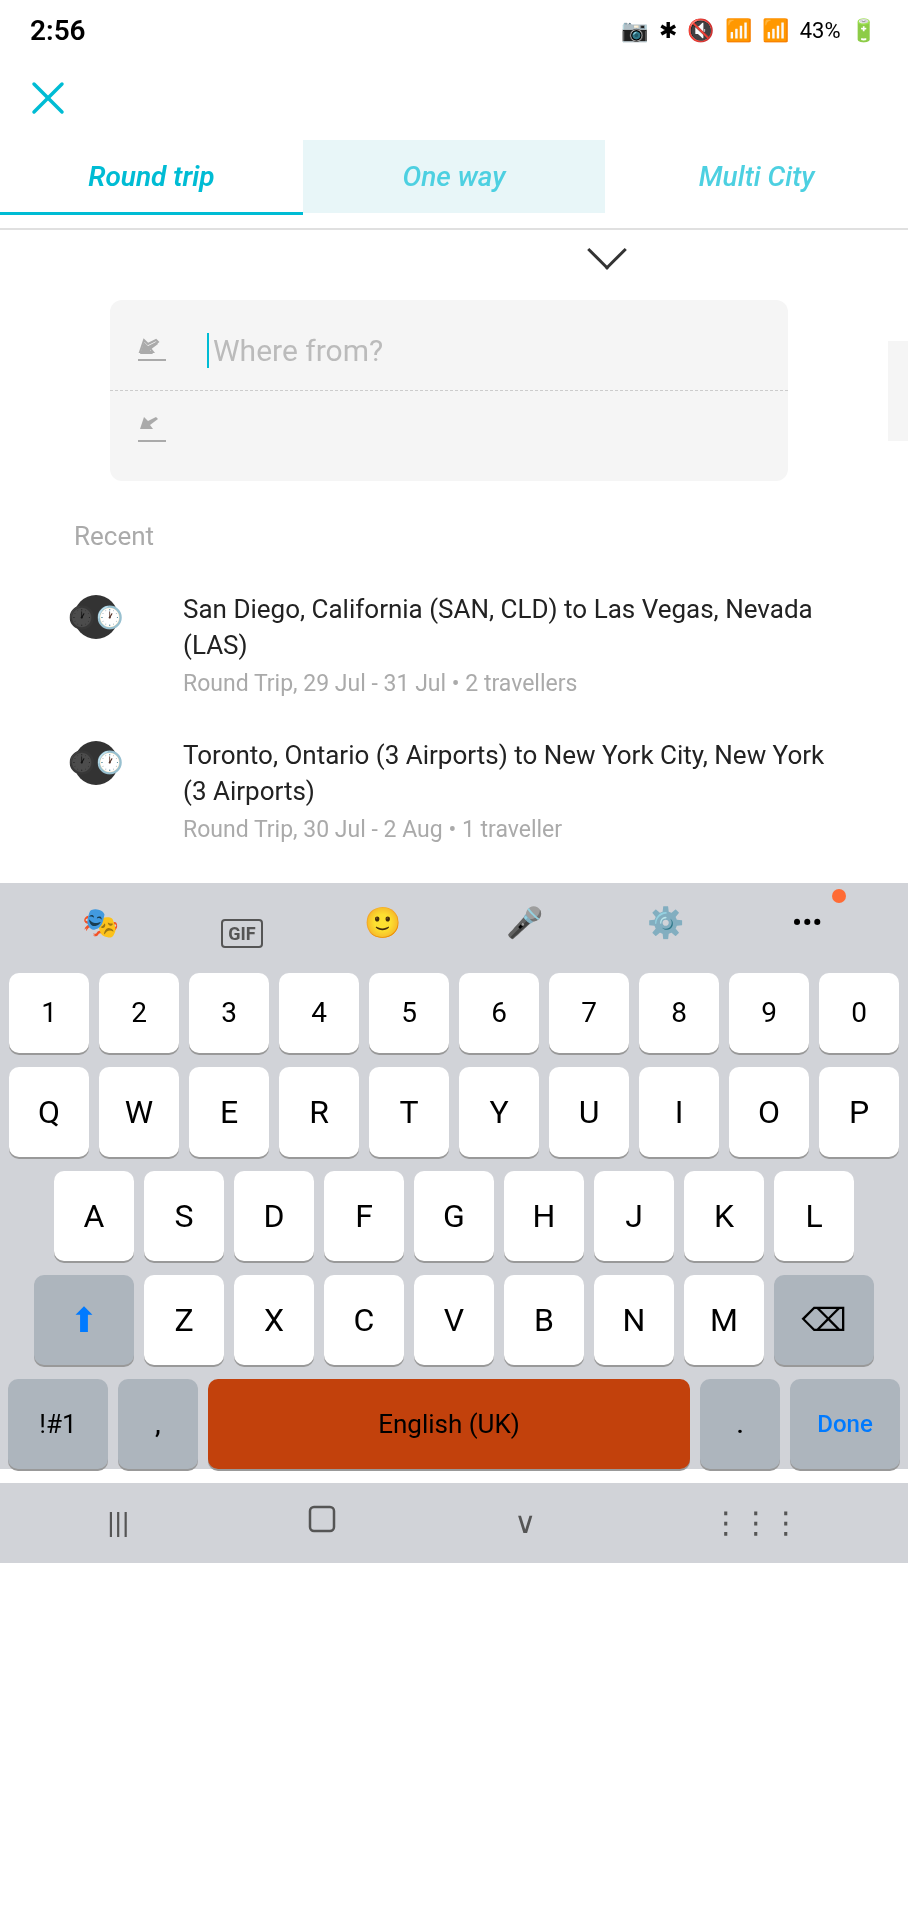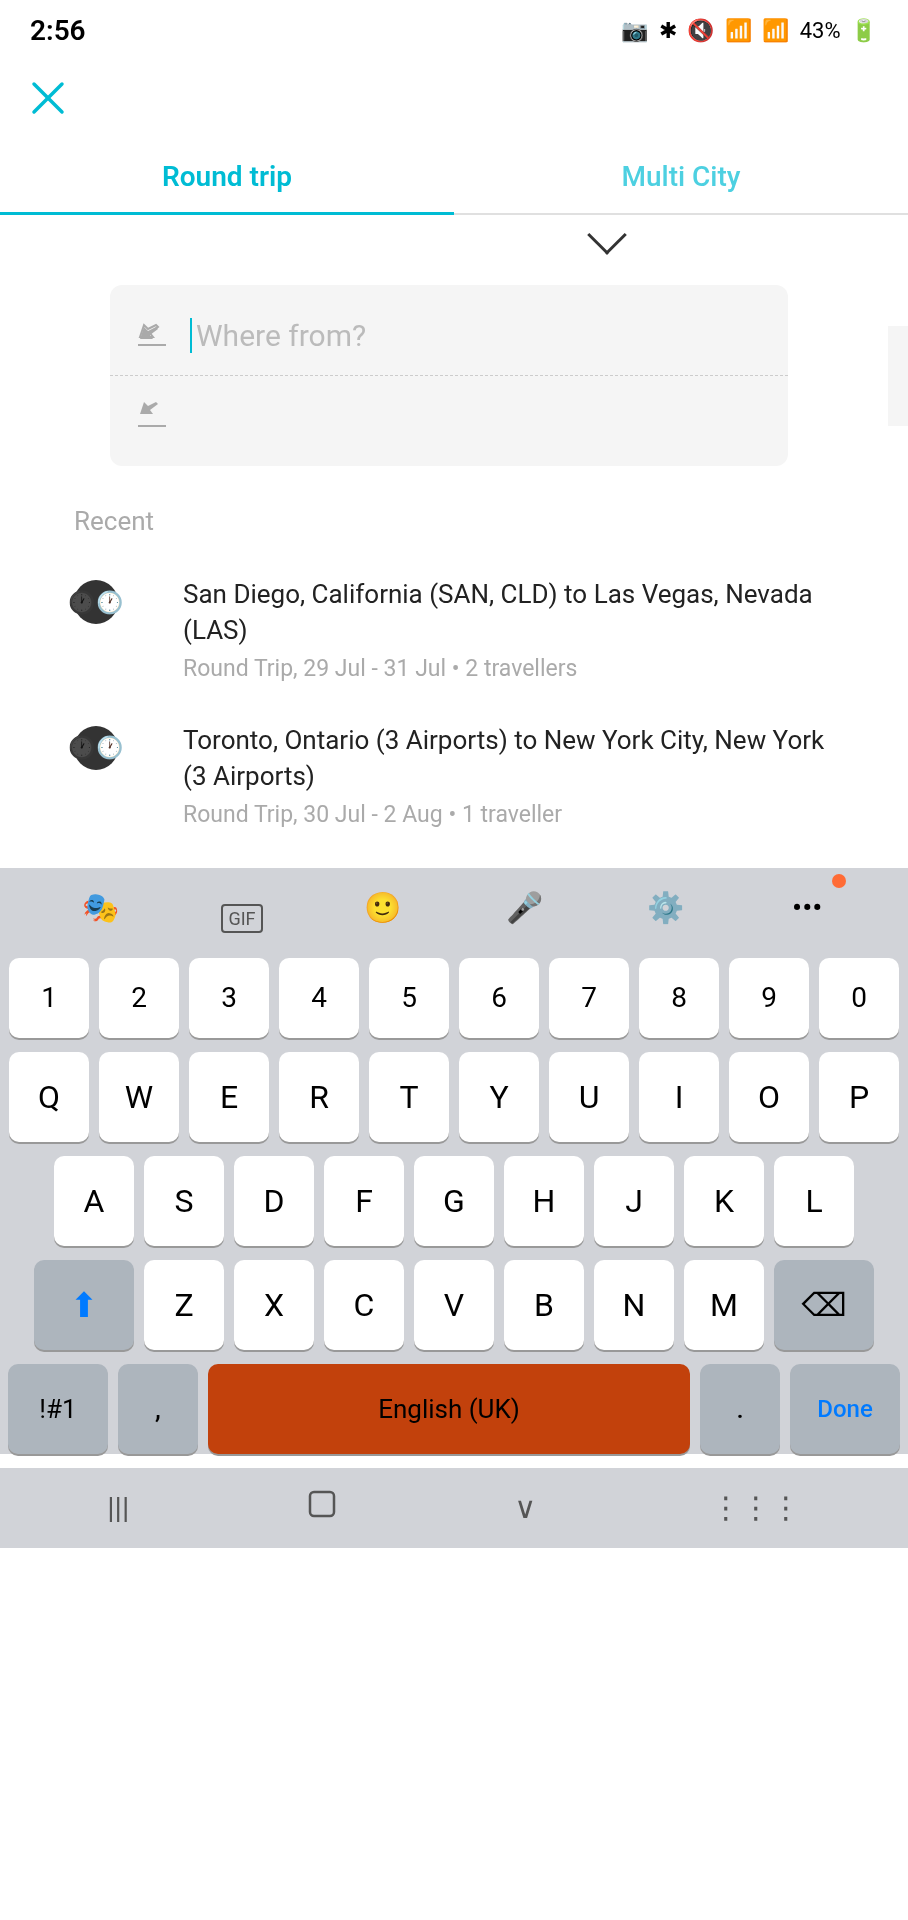--- a/index.html
+++ b/index.html
@@ -42,23 +42,24 @@
       padding: 20px 30px 10px 30px;
     }
     .close-btn svg {
       width: 36px;
       height: 36px;
     }
 
     
     .tabs {
       display: flex;
-      padding: 10px 0 0 0;
+      padding: 10px 0 15px 0;
       border-bottom: 2px solid #e0e0e0;
       position: relative;
+      font-style: italic;
     }
     .tab {
       flex: 1;
       text-align: center;
       padding: 20px 0 20px 0;
       font-size: 28px;
       font-weight: 500;
       color: #4DD0E1;
       cursor: pointer;
       position: relative;
@@ -87,20 +88,21 @@
       width: calc(100% - 160px);
     }
     .search-row {
       display: flex;
       align-items: center;
       padding: 18px 20px;
       position: relative;
     }
     .search-row:first-child {
       border-bottom: 1px dashed #ccc;
+      gap: 17px;
     }
     .search-icon {
       width: 44px;
       height: 44px;
       display: flex;
       align-items: center;
       justify-content: center;
       margin-right: 16px;
     }
     .search-input {
@@ -298,21 +300,21 @@
       padding: 0 20px;
     }
     .nav-icon {
       font-size: 30px;
       color: #555;
       cursor: pointer;
     }
 
     .gif-label {
       font-size: 18px;
-      font-weight: 400;
+      font-weight: 700;
       color: #555;
       border: 2px solid #555;
       padding: 2px 5px;
       border-radius: 4px;
       margin-top: 21px;
     }
   </style>
 </head>
 <body>
 
@@ -331,20 +333,21 @@
 
 <div class="close-btn">
   <svg viewBox="0 0 36 36" fill="none" xmlns="http://www.w3.org/2000/svg">
     <line x1="4" y1="4" x2="32" y2="32" stroke="#00BCD4" stroke-width="3.5" stroke-linecap="round"></line>
     <line x1="32" y1="4" x2="4" y2="32" stroke="#00BCD4" stroke-width="3.5" stroke-linecap="round"></line>
   </svg>
 </div>
 
 <div class="tabs">
   <div class="tab active">Round trip</div>
+  <div class="tab" style="background:#e8f6f8;">One way</div>
   <div class="tab">Multi City</div>
 </div>
 
 <div style="height:40px; display:flex; align-items:center; justify-content:center; padding-left:10px;">
   <div style="width:33%; display:flex; justify-content:center; margin-left:33%;">
     <div style="width:28px; height:28px; border-right:3px solid #333; border-bottom:3px solid #333; transform:rotate(45deg); display:inline-block;"></div>
   </div>
 </div>
 
 <div style="position:relative; margin:0 20px 0 50px;">

